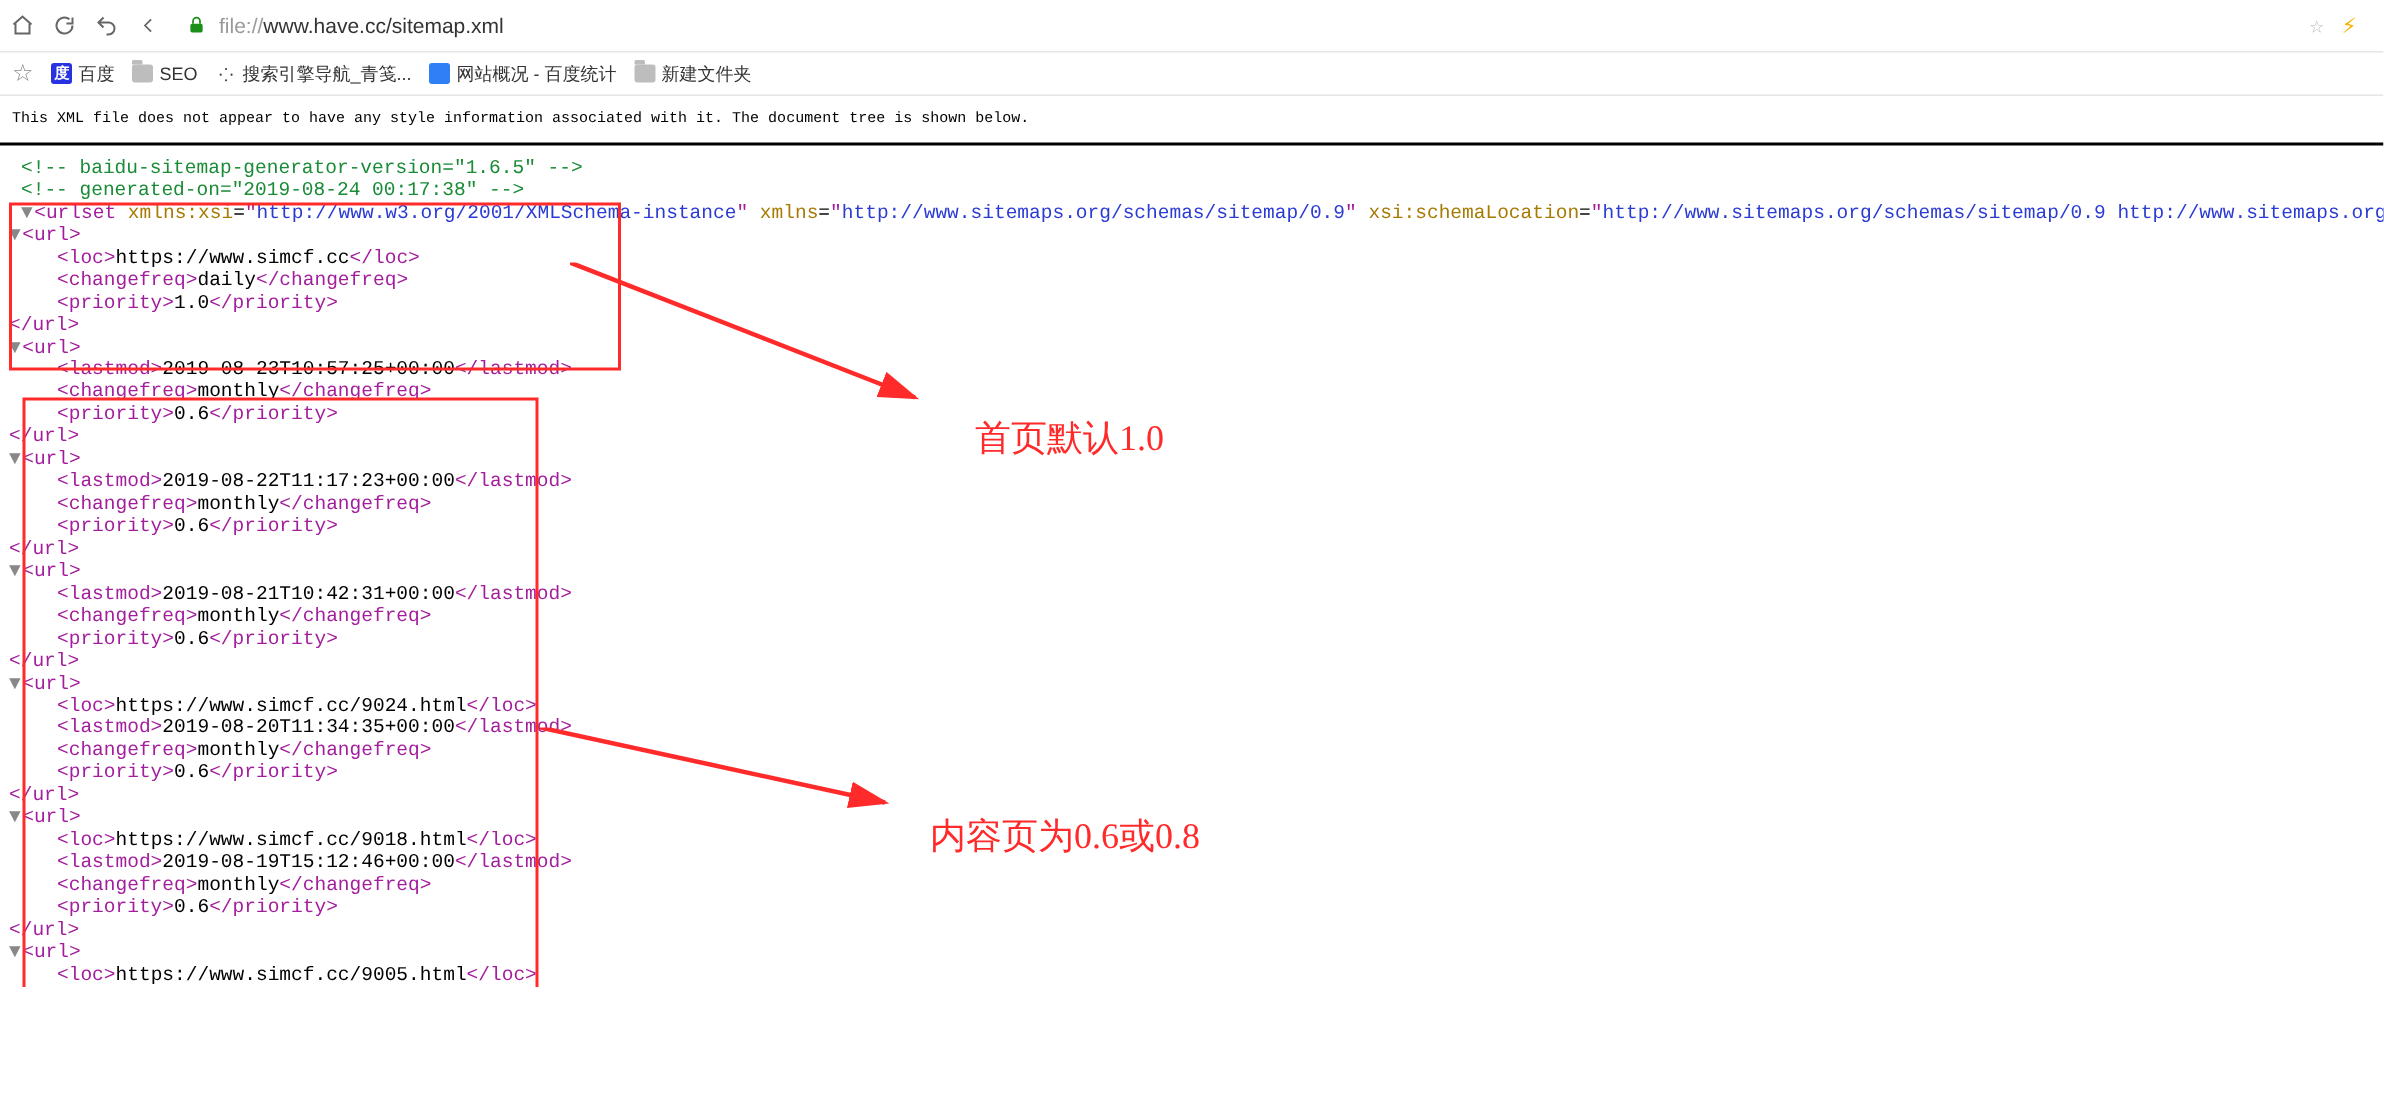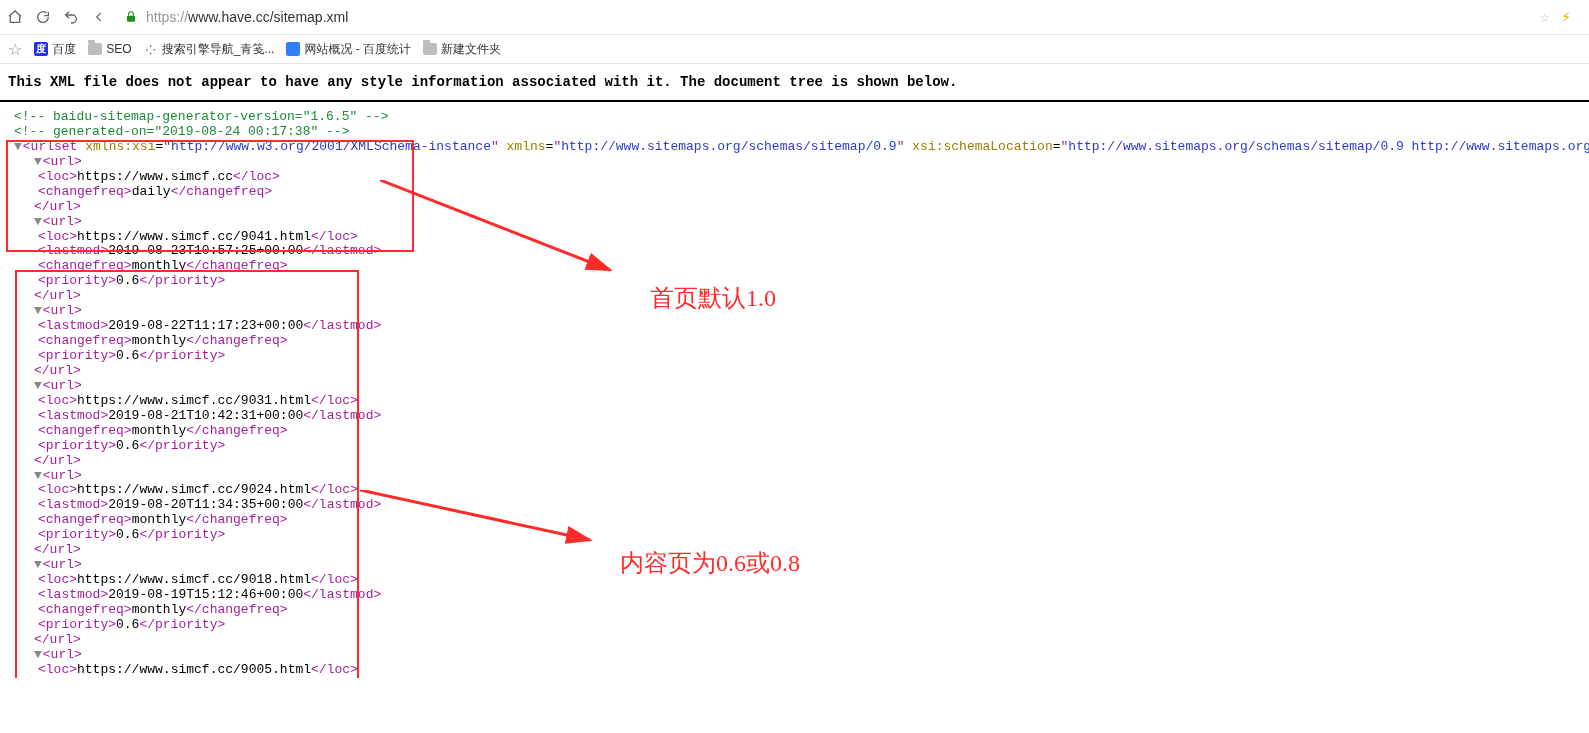--- a/index.html
+++ b/index.html
@@ -85,40 +85,39 @@
   }
   .bookmarks .blue-stat{
     width:14px;height:14px;background:#2f7ff7;display:inline-block;border-radius:2px;
   }
   .bookmarks .drops{
     width:14px;height:14px;display:inline-flex;align-items:center;justify-content:center;color:#444;
   }
 
   .notice {
     font-family: "Courier New", monospace;
-    font-size: 14px;
+    font-size: 10px;
     padding: 10px 8px 8px 8px;
-    font-weight: bold;
   }
   hr.sep {
     border: none;
     border-top: 2px solid #000;
     margin: 2px 0 8px 0;
   }
 
   .xml {
     font-family: "Courier New", monospace;
     font-size: 13px;
     line-height: 1.15;
     padding: 0 0 0 6px;
     white-space: nowrap;
     position: relative;
   }
   .xml .indent0 { padding-left: 8px; }
-  .xml .indent1 { padding-left: 28px; }
+  .xml .indent1 { }
   .xml .indent2 { padding-left: 32px; }
   .xml .caret { color:#888; margin-right:1px; }
   .tag   { color: #a31e9c; } 
   .val   { color: #000; }
   .attr  { color: #a77a00; } 
   .attrq { color: #2a3bd4; } 
   .cmt   { color: #1a8b37; } 
 
   .redbox {
     position: absolute;
@@ -164,21 +163,21 @@
       </svg>
   </span>
   <div class="addr">
     <span class="icon lock">
       <svg width="14" height="14" viewBox="0 0 24 24" fill="#1a8f1a">
           <rect x="5" y="10" width="14" height="10" rx="2"></rect>
           <path d="M8 10V7a4 4 0 0 1 8 0v3" fill="none" stroke="#1a8f1a" stroke-width="2"></path>
         </svg>
     </span>
     <span class="url-text">
-      <span class="url-scheme">https://</span><span>www.have.cc/sitemap.xml</span>
+      <span class="url-scheme">file://</span><span>www.have.cc/sitemap.xml</span>
     </span>
   </div>
   <div class="extras">
     <span>☆</span>
     <span style="color:#f5b400;">⚡</span>
   </div>
 </div>
 
 <div class="bookmarks">
   <span class="bm">
@@ -210,34 +209,33 @@
 <hr class="sep">
 
 <div class="xml" id="xml-root">
 
   <div class="indent0"><span class="cmt">&lt;!--  baidu-sitemap-generator-version="1.6.5"  --&gt;</span></div>
     <div class="indent0"><span class="cmt">&lt;!--  generated-on="2019-08-24 00:17:38"  --&gt;</span></div>
     <div class="indent0"><span class="caret">▼</span><span class="tag">&lt;urlset</span> <span class="attr">xmlns:xsi</span>=<span class="tag">"</span><span class="attrq">http://www.w3.org/2001/XMLSchema-instance</span><span class="tag">"</span> <span class="attr">xmlns</span>=<span class="tag">"</span><span class="attrq">http://www.sitemaps.org/schemas/sitemap/0.9</span><span class="tag">"</span> <span class="attr">xsi:schemaLocation</span>=<span class="tag">"</span><span class="attrq">http://www.sitemaps.org/schemas/sitemap/0.9 http://www.sitemaps.org/schemas/sitemap/0.9/sitemap.xsd</span></div>
     <div class="indent1"><span class="caret">▼</span><span class="tag">&lt;url&gt;</span></div>
     <div class="indent2"><span class="tag">&lt;loc&gt;</span><span class="val">https://www.simcf.cc</span><span class="tag">&lt;/loc&gt;</span></div>
     <div class="indent2"><span class="tag">&lt;changefreq&gt;</span><span class="val">daily</span><span class="tag">&lt;/changefreq&gt;</span></div>
-    <div class="indent1"><span class="tag">&lt;/url&gt;</span></div>
-    <div class="indent1"><span class="caret">▼</span><span class="tag">&lt;url&gt;</span></div>
-    <div class="indent2"><span class="tag">&lt;loc&gt;</span><span class="val">https://www.simcf.cc/9041.html</span><span class="tag">&lt;/loc&gt;</span></div>
+    <div class="indent2"><span class="tag">&lt;priority&gt;</span><span class="val">1.0</span><span class="tag">&lt;/priority&gt;</span></div>
+    <div class="indent1"><span class="tag">&lt;/url&gt;</span></div>
+    <div class="indent1"><span class="caret">▼</span><span class="tag">&lt;url&gt;</span></div>
     <div class="indent2"><span class="tag">&lt;lastmod&gt;</span><span class="val">2019-08-23T10:57:25+00:00</span><span class="tag">&lt;/lastmod&gt;</span></div>
     <div class="indent2"><span class="tag">&lt;changefreq&gt;</span><span class="val">monthly</span><span class="tag">&lt;/changefreq&gt;</span></div>
     <div class="indent2"><span class="tag">&lt;priority&gt;</span><span class="val">0.6</span><span class="tag">&lt;/priority&gt;</span></div>
     <div class="indent1"><span class="tag">&lt;/url&gt;</span></div>
     <div class="indent1"><span class="caret">▼</span><span class="tag">&lt;url&gt;</span></div>
     <div class="indent2"><span class="tag">&lt;lastmod&gt;</span><span class="val">2019-08-22T11:17:23+00:00</span><span class="tag">&lt;/lastmod&gt;</span></div>
     <div class="indent2"><span class="tag">&lt;changefreq&gt;</span><span class="val">monthly</span><span class="tag">&lt;/changefreq&gt;</span></div>
     <div class="indent2"><span class="tag">&lt;priority&gt;</span><span class="val">0.6</span><span class="tag">&lt;/priority&gt;</span></div>
     <div class="indent1"><span class="tag">&lt;/url&gt;</span></div>
     <div class="indent1"><span class="caret">▼</span><span class="tag">&lt;url&gt;</span></div>
-    <div class="indent2"><span class="tag">&lt;loc&gt;</span><span class="val">https://www.simcf.cc/9031.html</span><span class="tag">&lt;/loc&gt;</span></div>
     <div class="indent2"><span class="tag">&lt;lastmod&gt;</span><span class="val">2019-08-21T10:42:31+00:00</span><span class="tag">&lt;/lastmod&gt;</span></div>
     <div class="indent2"><span class="tag">&lt;changefreq&gt;</span><span class="val">monthly</span><span class="tag">&lt;/changefreq&gt;</span></div>
     <div class="indent2"><span class="tag">&lt;priority&gt;</span><span class="val">0.6</span><span class="tag">&lt;/priority&gt;</span></div>
     <div class="indent1"><span class="tag">&lt;/url&gt;</span></div>
     <div class="indent1"><span class="caret">▼</span><span class="tag">&lt;url&gt;</span></div>
     <div class="indent2"><span class="tag">&lt;loc&gt;</span><span class="val">https://www.simcf.cc/9024.html</span><span class="tag">&lt;/loc&gt;</span></div>
     <div class="indent2"><span class="tag">&lt;lastmod&gt;</span><span class="val">2019-08-20T11:34:35+00:00</span><span class="tag">&lt;/lastmod&gt;</span></div>
     <div class="indent2"><span class="tag">&lt;changefreq&gt;</span><span class="val">monthly</span><span class="tag">&lt;/changefreq&gt;</span></div>
     <div class="indent2"><span class="tag">&lt;priority&gt;</span><span class="val">0.6</span><span class="tag">&lt;/priority&gt;</span></div>
     <div class="indent1"><span class="tag">&lt;/url&gt;</span></div>

